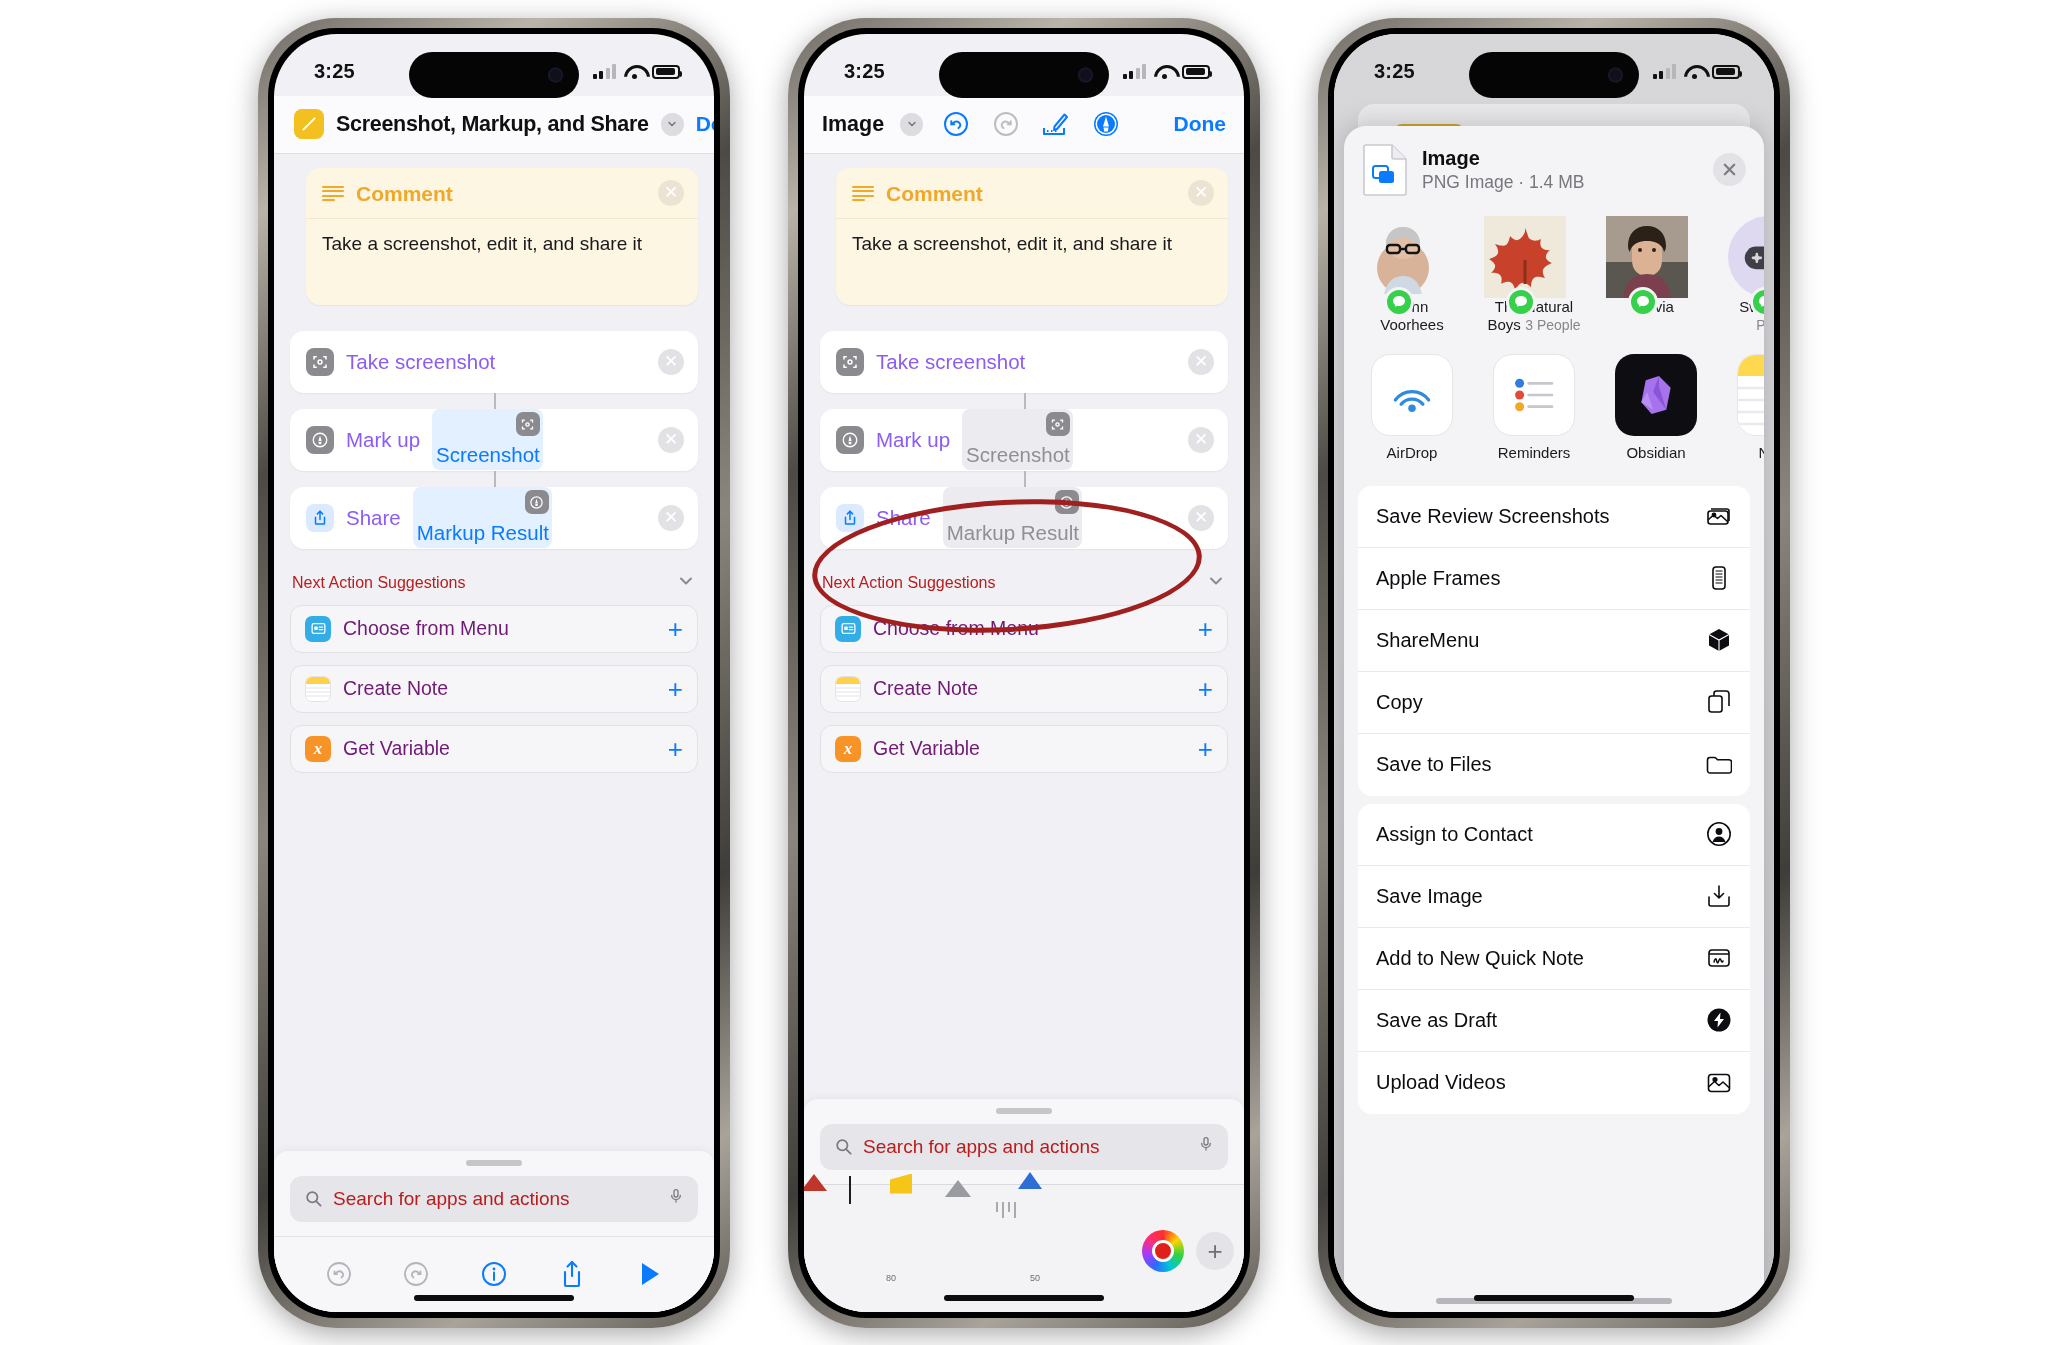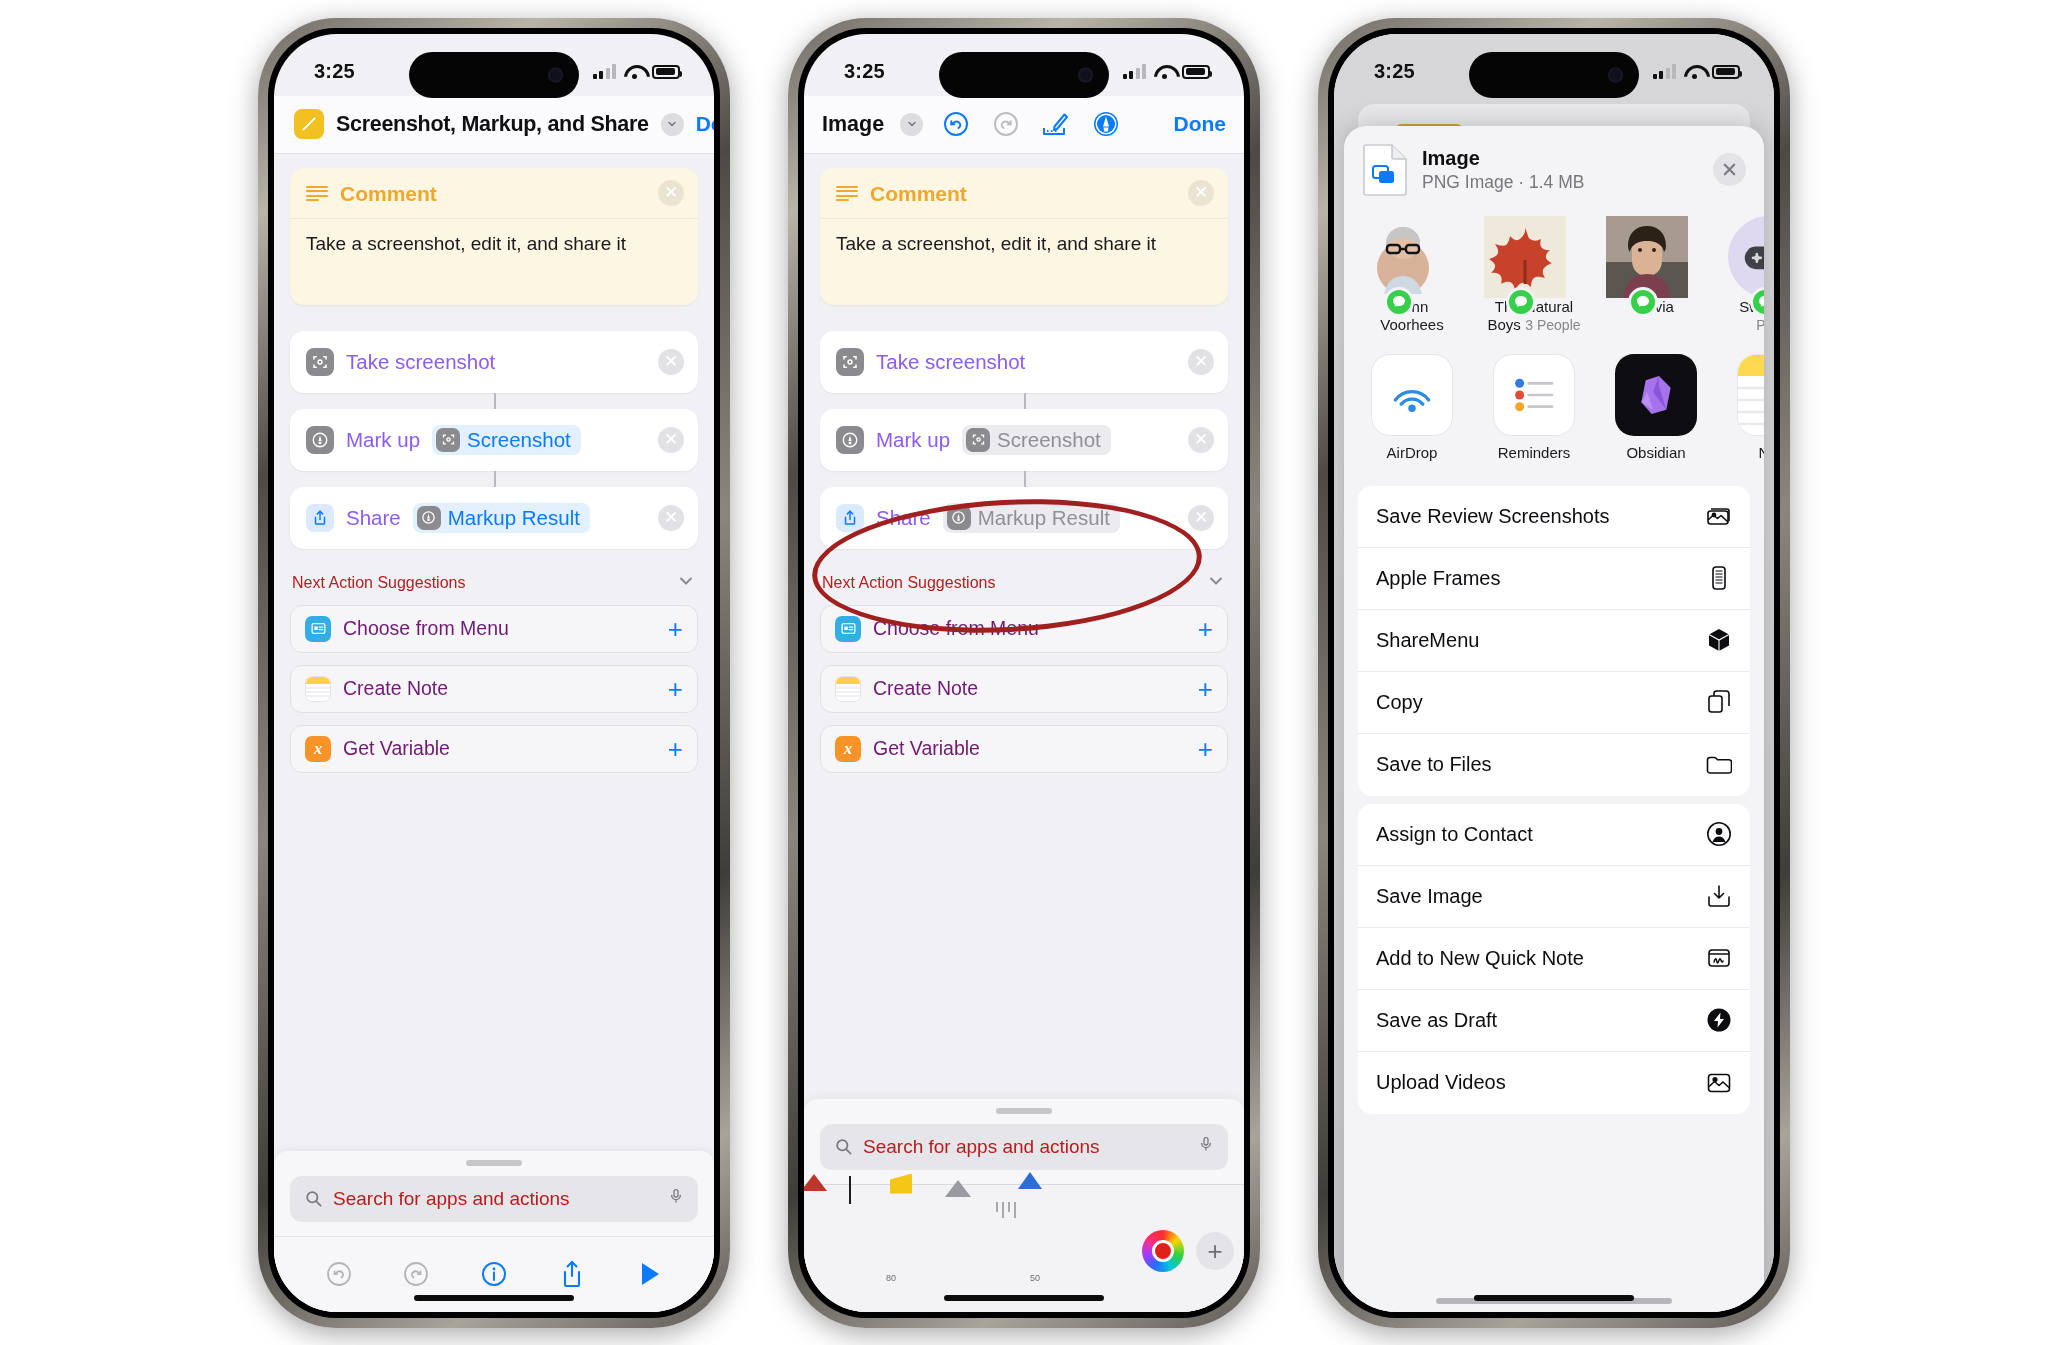--- a/index.html
+++ b/index.html
@@ -82,21 +82,21 @@
   .chev-circle {
     width:23px;height:23px;border-radius:50%;background:#dcdce1;
     display:flex;align-items:center;justify-content:center;flex:0 0 auto;
   }
   .chev-circle svg{width:12px;height:12px;}
   .nav-done { margin-left:auto; color:#0a7bff; font-size:21px; font-weight:600;}
 
   .content { position:relative; background:#f1f1f5; height:calc(100% - 120px); overflow:hidden;}
 
   .card-comment {
-    margin:14px 16px 0 16px; border-radius:14px; background:#fdf6e3; overflow:hidden;
+    margin:14px 16px 0 32px; border-radius:14px; background:#fdf6e3; overflow:hidden;
     box-shadow:0 1px 2px rgba(0,0,0,.06);
   }
   .cc-head { display:flex; align-items:center; gap:12px; padding:14px 16px 12px 16px; position:relative;}
   .cc-lines { width:22px;height:16px; display:flex;flex-direction:column;justify-content:space-between;}
   .cc-lines i{display:block;height:2.4px;background:#f0a92b;border-radius:2px;}
   .cc-lines i:nth-child(1){width:22px}
   .cc-lines i:nth-child(2){width:22px}
   .cc-lines i:nth-child(3){width:22px}
   .cc-lines i:nth-child(4){width:13px}
   .cc-title { color:#f0a82a; font-size:21px; font-weight:600;}
@@ -117,21 +117,21 @@
   .act-row:last-child{margin-bottom:0;}
   .connector { position:absolute; left:50%; width:2px; height:16px; background:#b9b9bf; }
   .aicon { width:28px;height:28px;border-radius:8px;background:#8a8a8f;
     display:flex;align-items:center;justify-content:center;flex:0 0 auto;}
   .aicon svg{width:18px;height:18px;}
   .aicon.share{background:#dbeafe;}
   .aicon.share svg{width:18px;height:18px;}
   .act-label{font-size:20.5px;color:#8b5cf6;font-weight:500;}
   .token {
     display:inline-flex;align-items:flex-end;gap:7px;background:#e3f0ff;
-    border-radius:8px;padding:3px 10px 3px 4px;
+    border-radius:8px;padding:3px 3px 3px 4px;flex-direction:column;
   }
   .token .tk-ic{width:24px;height:24px;border-radius:7px;background:#8a8a8f;display:flex;align-items:center;justify-content:center;}
   .token .tk-ic svg{width:15px;height:15px;}
   .token .tk-tx{color:#0a7bff;font-size:20.5px;font-weight:500;}
 
   .nas-head { display:flex; align-items:center; padding:22px 18px 10px 18px; }
   .nas-title{ font-size:16px; color:#b91c1c; font-weight:500;}
   .nas-chev{ margin-left:auto; }
   .nas-chev svg{width:20px;height:20px;}
   .sug-row {

